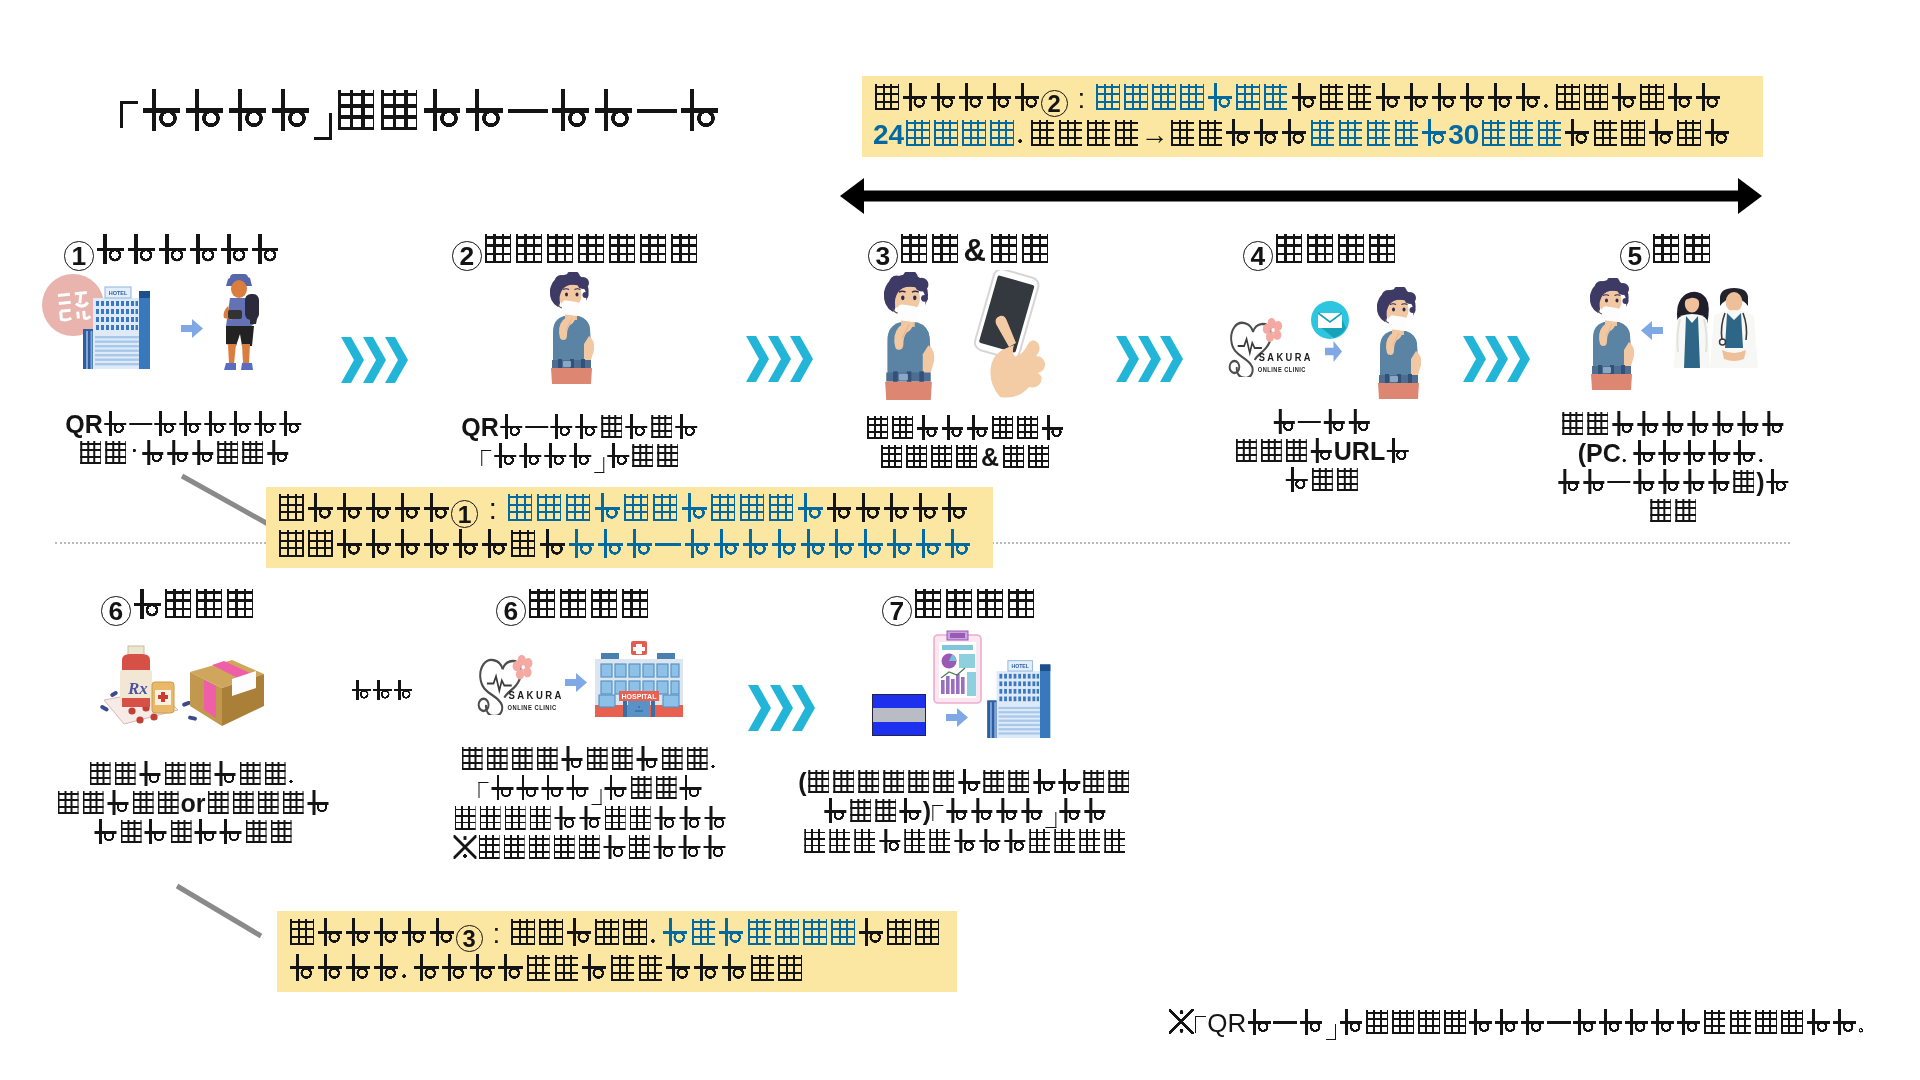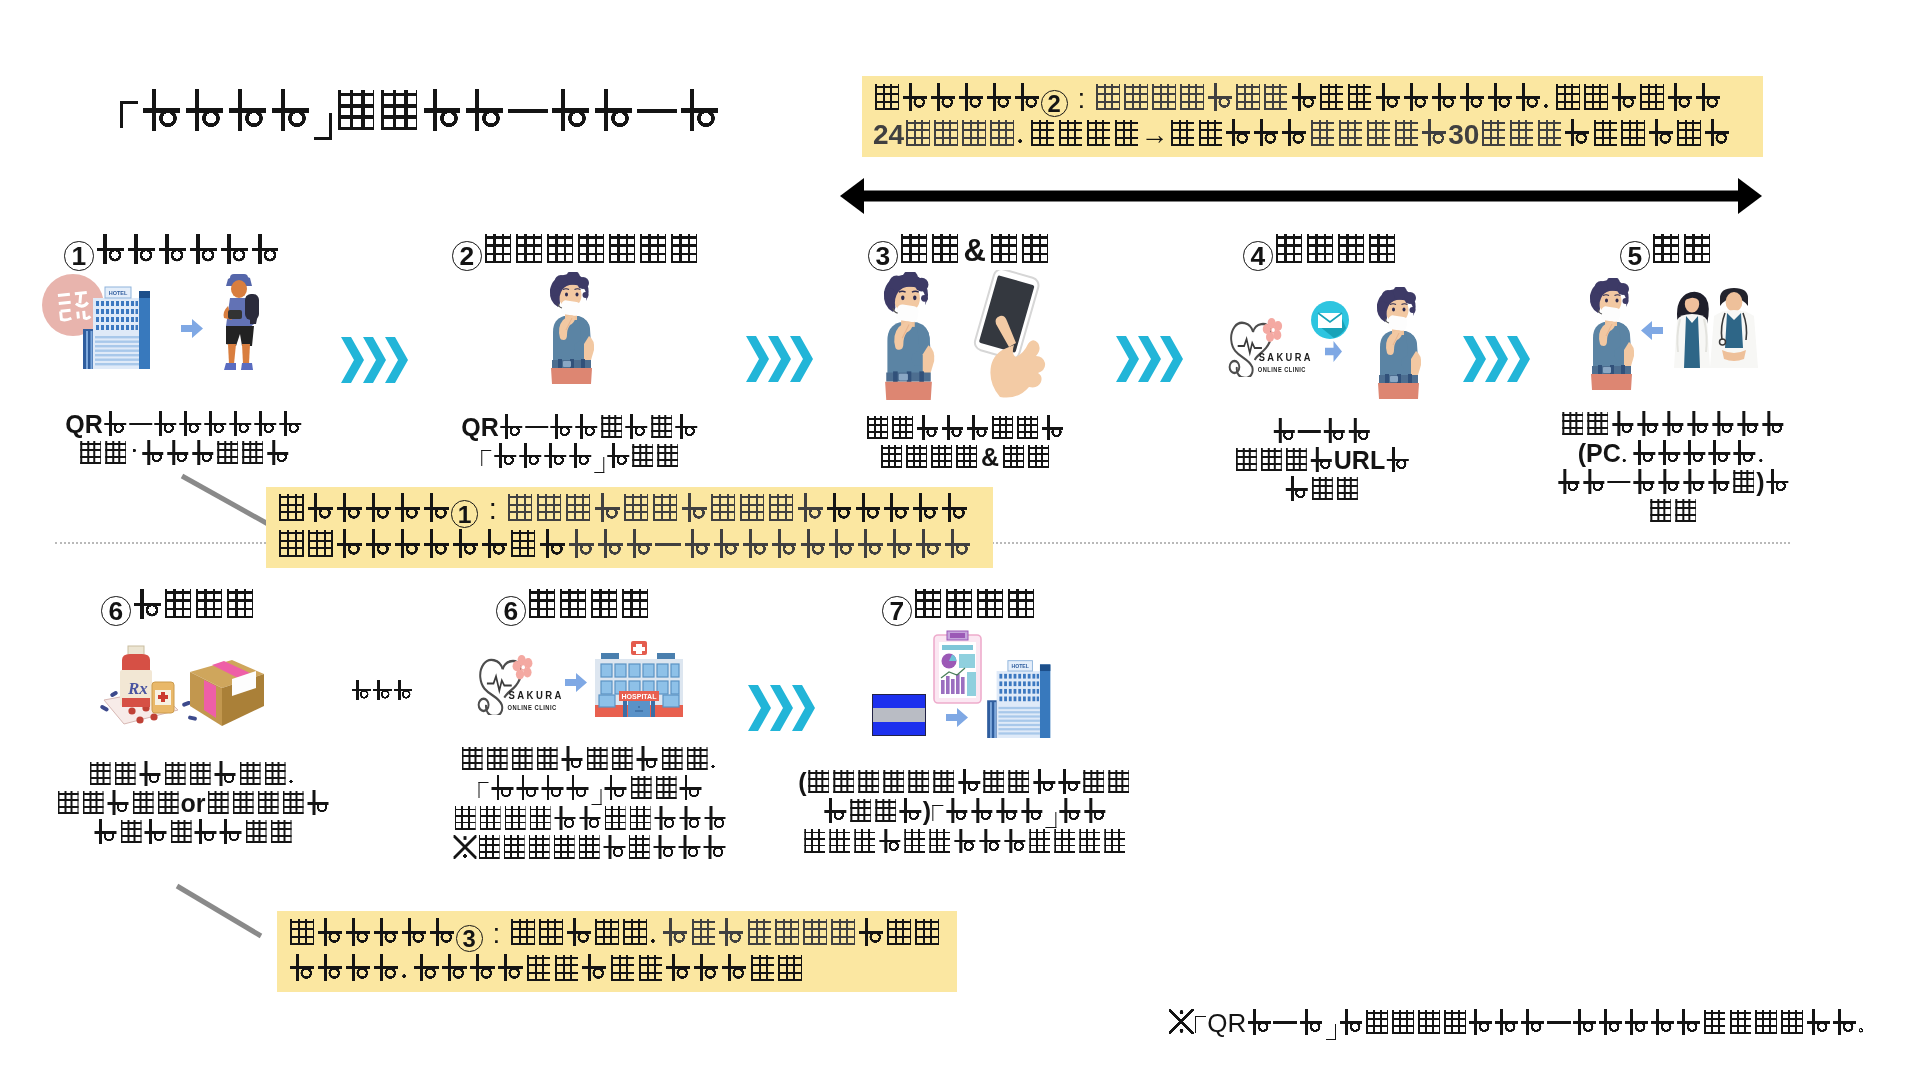--- a/index.html
+++ b/index.html
@@ -22,21 +22,21 @@
 i.qc{display:inline-block;width:.42em;height:.62em;border-right:.07em solid;border-bottom:.07em solid;vertical-align:-.3em;margin:0 .05em;font-style:normal}
 i.fw{display:inline-block;width:.9em;text-align:center;font-style:normal}
 i.cn{display:inline-block;font-size:.85em;width:1.12em;height:1.12em;line-height:1.12em;border:.075em solid;border-radius:50%;vertical-align:-.17em;text-align:center;font-weight:bold;font-style:normal;margin-right:.05em;letter-spacing:0}
 i.km{display:inline-block;width:.95em;height:.95em;vertical-align:-.08em;font-style:normal;background:
  linear-gradient(45deg,transparent 0 .62em,currentColor .62em .72em,transparent .72em 100%),
  linear-gradient(135deg,transparent 0 .62em,currentColor .62em .72em,transparent .72em 100%),
  radial-gradient(circle at 50% .12em,currentColor 0 .07em,transparent .08em),
  radial-gradient(circle at 50% .84em,currentColor 0 .07em,transparent .08em)}
 .ttl{left:118px;top:88px;font-size:43px;font-weight:bold;letter-spacing:1px;white-space:nowrap}
 .yb{background:#fbe7a1;font-size:28px;line-height:35px;padding:5px 11px;white-space:nowrap}
-.r{color:#404040}
+.r{color:#0369a1}
 .st{font-weight:bold;font-size:31px;white-space:nowrap}
 .cap{font-weight:bold;font-size:25px;line-height:29px;text-align:center;white-space:nowrap;transform:translateX(-50%)}
 .dot{border-top:2px dotted #b9b9b9;height:0}
 .ft{font-size:26px;white-space:nowrap}
 </style></head>
 <body>
 <svg width="0" height="0" style="position:absolute">
     <defs>
 <g id="sick">
  <path d="M17 91 L17 60 Q17 47 28 44 L43 44 Q53 47 54 58 L54 91 Z" fill="#5b84a4"></path>
@@ -359,21 +359,21 @@
 </svg>
 <svg class="abs" style="left:946px;top:707px" width="22" height="21" viewBox="0 0 22 19">
     <use href="#barrow"></use>
   </svg>
 <svg class="abs" style="left:986px;top:655px" width="74" height="83" viewBox="0 0 76 88">
     <use href="#hotel"></use>
   </svg>
 <div class="abs cap" style="left:184px;top:410px">QR<i class="h"></i><i class="ln"></i><i class="h"></i><i class="h"></i><i class="h"></i><i class="h"></i><i class="h"></i><i class="h"></i><br><i class="k"></i><i class="k"></i><i class="md"></i><i class="h"></i><i class="h"></i><i class="h"></i><i class="k"></i><i class="k"></i><i class="h"></i></div>
 <div class="abs cap" style="left:580px;top:413px">QR<i class="h"></i><i class="ln"></i><i class="h"></i><i class="h"></i><i class="k"></i><i class="h"></i><i class="k"></i><i class="h"></i><br><i class="qo"></i><i class="h"></i><i class="h"></i><i class="h"></i><i class="h"></i><i class="qc"></i><i class="h"></i><i class="k"></i><i class="k"></i></div>
 <div class="abs cap" style="left:965px;top:414px"><i class="k"></i><i class="k"></i><i class="h"></i><i class="h"></i><i class="h"></i><i class="k"></i><i class="k"></i><i class="h"></i><br><i class="k"></i><i class="k"></i><i class="k"></i><i class="k"></i><i class="fw">&amp;</i><i class="k"></i><i class="k"></i></div>
-<div class="abs cap" style="left:1322px;top:417px"><i class="h"></i><i class="ln"></i><i class="h"></i><i class="h"></i><br><i class="k"></i><i class="k"></i><i class="k"></i><i class="h"></i>URL<i class="h"></i><br><i class="h"></i><i class="k"></i><i class="k"></i></div>
+<div class="abs cap" style="left:1322px;top:408px"><i class="h"></i><i class="ln"></i><i class="h"></i><i class="h"></i><br><i class="k"></i><i class="k"></i><i class="k"></i><i class="h"></i>URL<i class="h"></i><br><i class="h"></i><i class="k"></i><i class="k"></i></div>
 <div class="abs cap" style="left:1673px;top:410px"><i class="k"></i><i class="k"></i><i class="h"></i><i class="h"></i><i class="h"></i><i class="h"></i><i class="h"></i><i class="h"></i><i class="h"></i><br>(PC<i class="cm"></i><i class="h"></i><i class="h"></i><i class="h"></i><i class="h"></i><i class="h"></i><i class="cm"></i><br><i class="h"></i><i class="h"></i><i class="ln"></i><i class="h"></i><i class="h"></i><i class="h"></i><i class="h"></i><i class="k"></i>)<i class="h"></i><br><i class="k"></i><i class="k"></i></div>
 <div class="abs cap" style="left:193px;top:760px"><i class="k"></i><i class="k"></i><i class="h"></i><i class="k"></i><i class="k"></i><i class="h"></i><i class="k"></i><i class="k"></i><i class="cm"></i><br><i class="k"></i><i class="k"></i><i class="h"></i><i class="k"></i><i class="k"></i>or<i class="k"></i><i class="k"></i><i class="k"></i><i class="k"></i><i class="h"></i><br><i class="h"></i><i class="k"></i><i class="h"></i><i class="k"></i><i class="h"></i><i class="h"></i><i class="k"></i><i class="k"></i></div>
 <div class="abs cap" style="left:590px;top:745px"><i class="k"></i><i class="k"></i><i class="k"></i><i class="k"></i><i class="h"></i><i class="k"></i><i class="k"></i><i class="h"></i><i class="k"></i><i class="k"></i><i class="cm"></i><br><i class="qo"></i><i class="h"></i><i class="h"></i><i class="h"></i><i class="h"></i><i class="qc"></i><i class="h"></i><i class="k"></i><i class="k"></i><i class="h"></i><br><i class="k"></i><i class="k"></i><i class="k"></i><i class="k"></i><i class="h"></i><i class="h"></i><i class="k"></i><i class="k"></i><i class="h"></i><i class="h"></i><i class="h"></i><br><i class="km"></i><i class="k"></i><i class="k"></i><i class="k"></i><i class="k"></i><i class="k"></i><i class="h"></i><i class="k"></i><i class="h"></i><i class="h"></i><i class="h"></i></div>
 <div class="abs cap" style="left:965px;top:768px">(<i class="k"></i><i class="k"></i><i class="k"></i><i class="k"></i><i class="k"></i><i class="k"></i><i class="h"></i><i class="k"></i><i class="k"></i><i class="h"></i><i class="h"></i><i class="k"></i><i class="k"></i><br><i class="h"></i><i class="k"></i><i class="k"></i><i class="h"></i>)<i class="qo"></i><i class="h"></i><i class="h"></i><i class="h"></i><i class="h"></i><i class="qc"></i><i class="h"></i><i class="h"></i><br><i class="k"></i><i class="k"></i><i class="k"></i><i class="h"></i><i class="k"></i><i class="k"></i><i class="h"></i><i class="h"></i><i class="h"></i><i class="k"></i><i class="k"></i><i class="k"></i><i class="k"></i></div>
 <svg class="abs" style="left:170px;top:470px" width="110" height="60" viewBox="0 0 110 60">
     <line x1="12" y1="6" x2="98" y2="54" stroke="#8a8a8a" stroke-width="5"></line>
   </svg>
 <svg class="abs" style="left:165px;top:880px" width="110" height="62" viewBox="0 0 110 62">
     <line x1="12" y1="6" x2="96" y2="56" stroke="#8a8a8a" stroke-width="5"></line>
   </svg>

